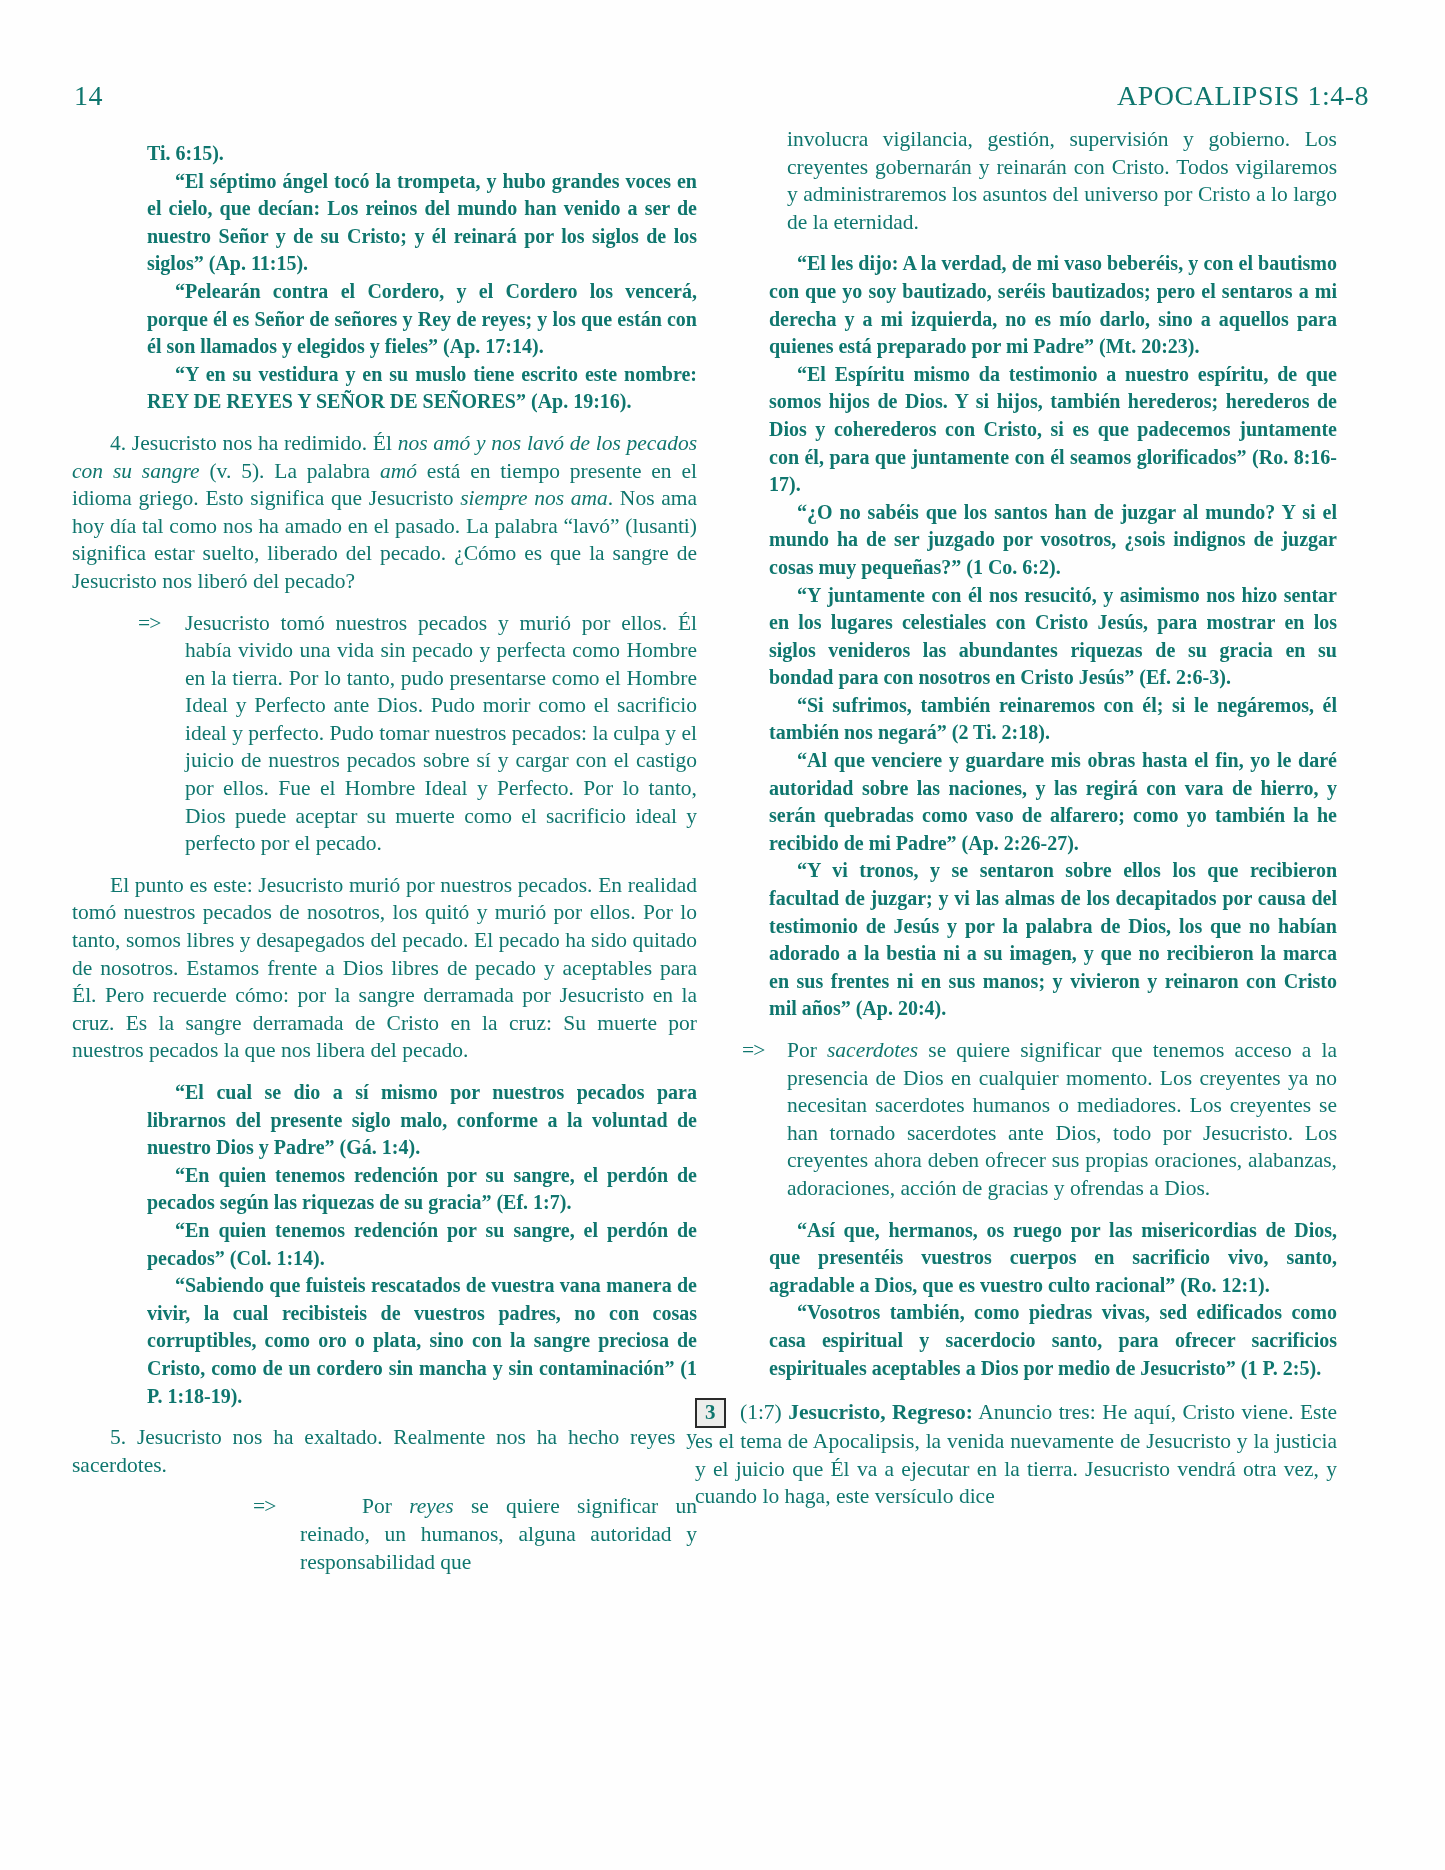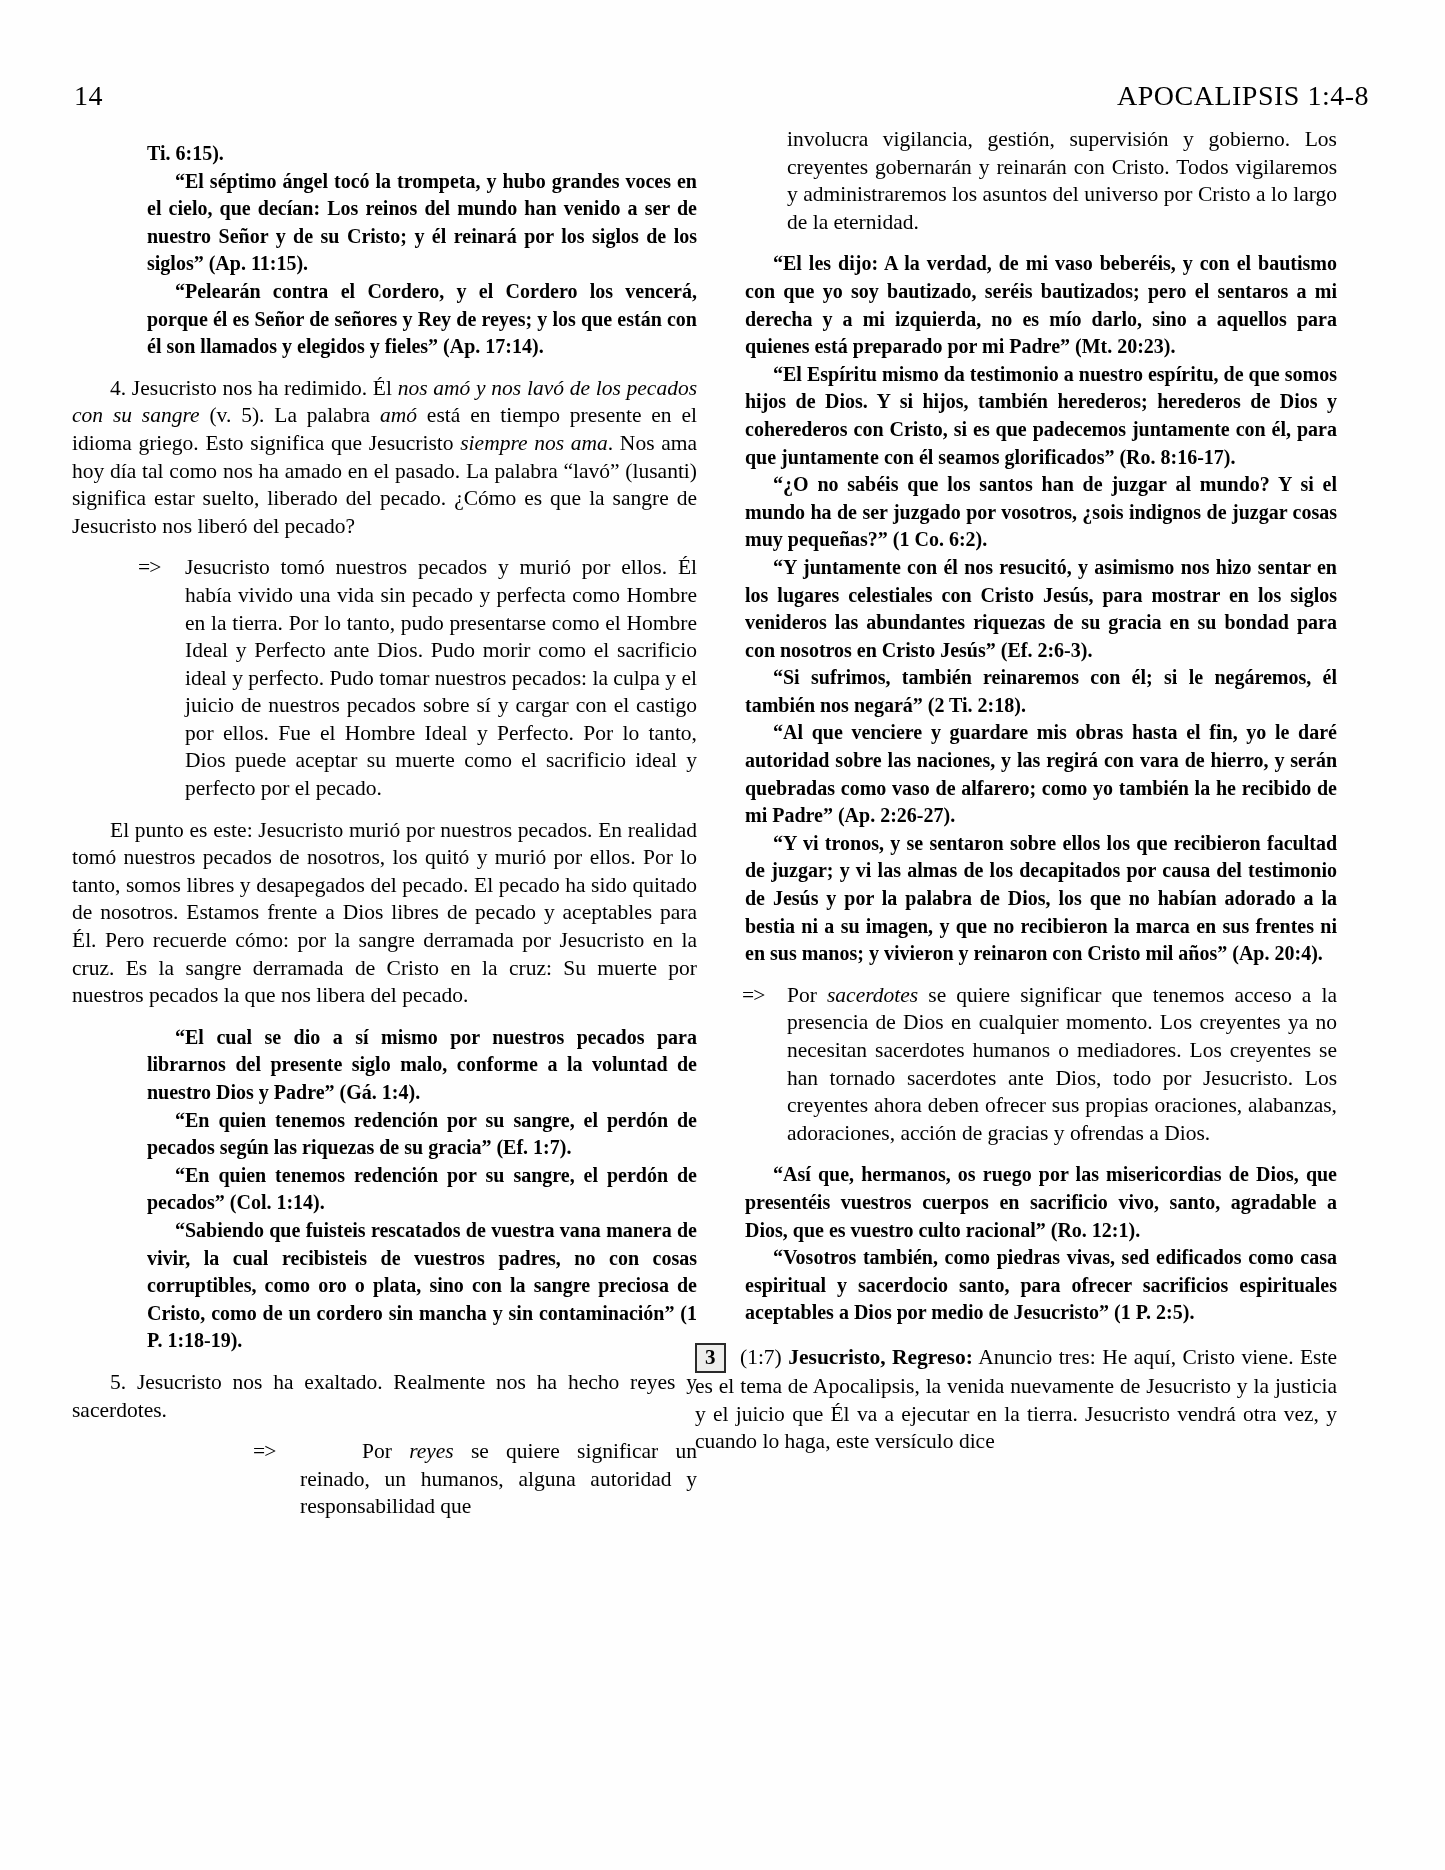--- a/index.html
+++ b/index.html
@@ -1,20 +1,20 @@
 <!DOCTYPE html>
 <html lang="es"><head>
 <meta charset="utf-8">
 <style>
   html,body{margin:0;padding:0;background:#ffffff;}
   .page{
     position:relative;
     width:1445px;height:1870px;
     background:#fefefe;
-    color:#000000;
+    color:#0f766e;
     font-family:"Liberation Serif","DejaVu Serif",serif;
     overflow:hidden;
   }
   .header{
     position:absolute;top:80px;left:74px;right:76px;
     display:flex;justify-content:space-between;align-items:baseline;
     font-size:28px;letter-spacing:.5px;
   }
   .cols{
     position:absolute;top:126px;left:72px;
@@ -29,21 +29,21 @@
     text-align:justify;text-indent:38px;
   }
   .cont{text-indent:0;margin-left:42px;}
   
   .quote{
     font-weight:bold;
     font-size:20px;line-height:27.6px;
     text-align:justify;
     margin:14px 0 14px 75px;
   }
-  .col-right .quote{margin-left:0;}
+  .col-right .quote{margin-left:24px;}
   .quote p{text-indent:28px;}
   .quote p.noind{text-indent:0;}
   
   .arrow{
     position:relative;
     font-size:21.5px;line-height:27.6px;
     margin:14px 0;
   }
   .arrow .marker{position:absolute;top:0;letter-spacing:-1px;}
   .a1{margin-left:113px;}
@@ -79,20 +79,21 @@
   <div class="header">
     <span>14</span>
     <span>APOCALIPSIS 1:4-8</span>
   </div>
   <div class="cols">
     <div class="col-left" id="col-left">
         <div class="quote">
           <p class="noind">Ti. 6:15).</p>
           <p>“El séptimo ángel tocó la trompeta, y hubo grandes voces en el cielo, que decían: Los reinos del mundo han venido a ser de nuestro Señor y de su Cristo; y él reinará por los siglos de los siglos” (Ap. 11:15).</p>
           <p>“Pelearán contra el Cordero, y el Cordero los vencerá, porque él es Señor de señores y Rey de reyes; y los que están con él son llamados y elegidos y fieles” (Ap. 17:14).</p>
+          <p>“Y en su vestidura y en su muslo tiene escrito este nombre: REY DE REYES Y SEÑOR DE SEÑORES” (Ap. 19:16).</p>
         </div>
         <p class="body-para"><span>4. Jesucristo nos ha redimido. Él </span><span class="i">nos amó y nos lavó de los pecados con su sangre</span><span> (v. 5). La palabra </span><span class="i">amó</span><span> está en tiempo presente en el idioma griego. Esto significa que Jesucristo </span><span class="i">siempre nos ama</span><span>. Nos ama hoy día tal como nos ha amado en el pasado. La palabra “lavó” (lusanti) significa estar suelto, liberado del pecado. ¿Cómo es que la sangre de Jesucristo nos liberó del pecado?</span></p>
         <div class="arrow a1">
           <span class="marker">=&gt;</span>
           <div class="atext"><span>Jesucristo tomó nuestros pecados y murió por ellos. Él había vivido una vida sin pecado y perfecta como Hombre en la tierra. Por lo tanto, pudo presentarse como el Hombre Ideal y Perfecto ante Dios. Pudo morir como el sacrificio ideal y perfecto. Pudo tomar nuestros pecados: la culpa y el juicio de nuestros pecados sobre sí y cargar con el castigo por ellos. Fue el Hombre Ideal y Perfecto. Por lo tanto, Dios puede aceptar su muerte como el sacrificio ideal y perfecto por el pecado.</span></div>
         </div>
         <p class="body-para"><span>El punto es este: Jesucristo murió por nuestros pecados. En realidad tomó nuestros pecados de nosotros, los quitó y murió por ellos. Por lo tanto, somos libres y desapegados del pecado. El pecado ha sido quitado de nosotros. Estamos frente a Dios libres de pecado y aceptables para Él. Pero recuerde cómo: por la sangre derramada por Jesucristo en la cruz. Es la sangre derramada de Cristo en la cruz: Su muerte por nuestros pecados la que nos libera del pecado.</span></p>
         <div class="quote">
           <p>“El cual se dio a sí mismo por nuestros pecados para librarnos del presente siglo malo, conforme a la voluntad de nuestro Dios y Padre” (Gá. 1:4).</p>
           <p>“En quien tenemos redención por su sangre, el perdón de pecados según las riquezas de su gracia” (Ef. 1:7).</p>

